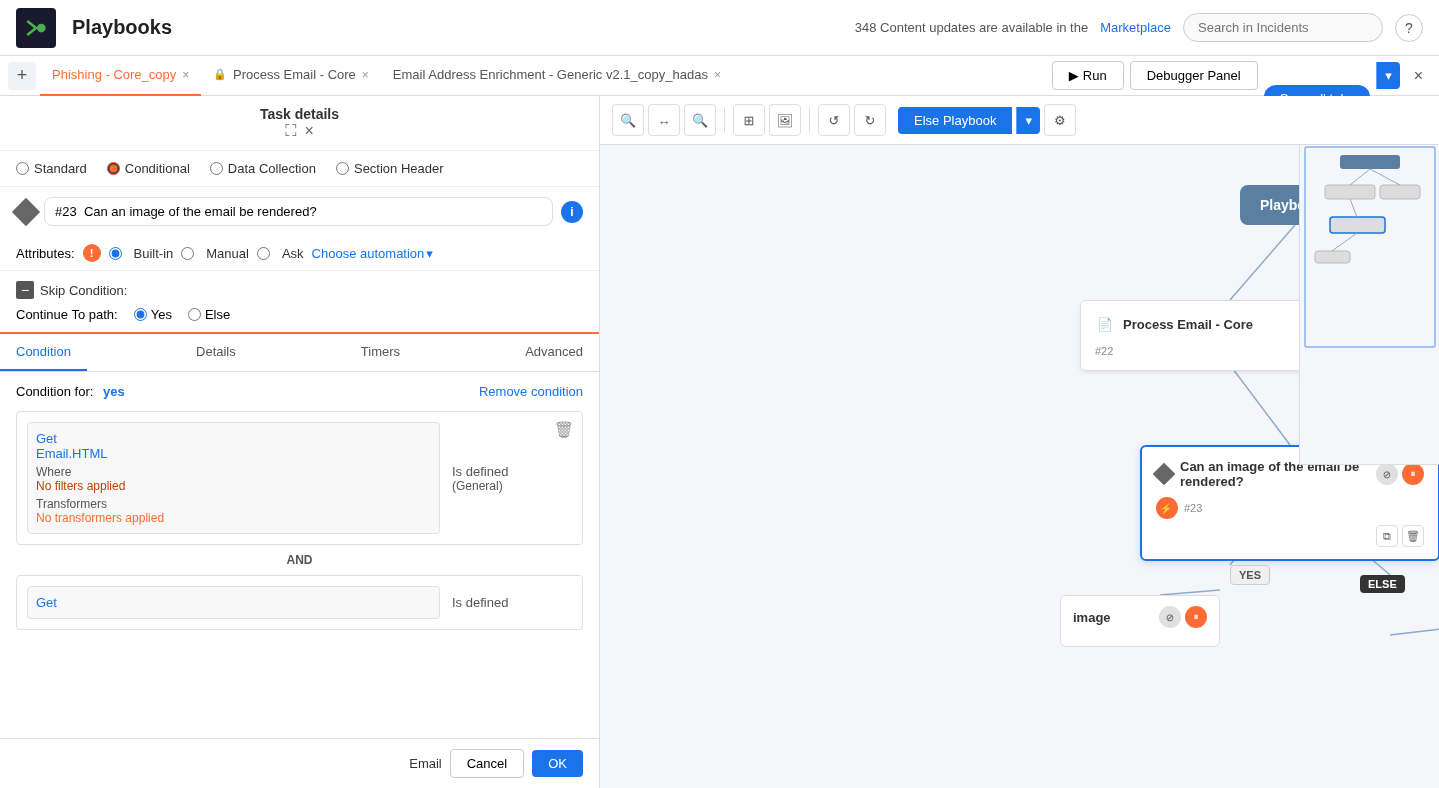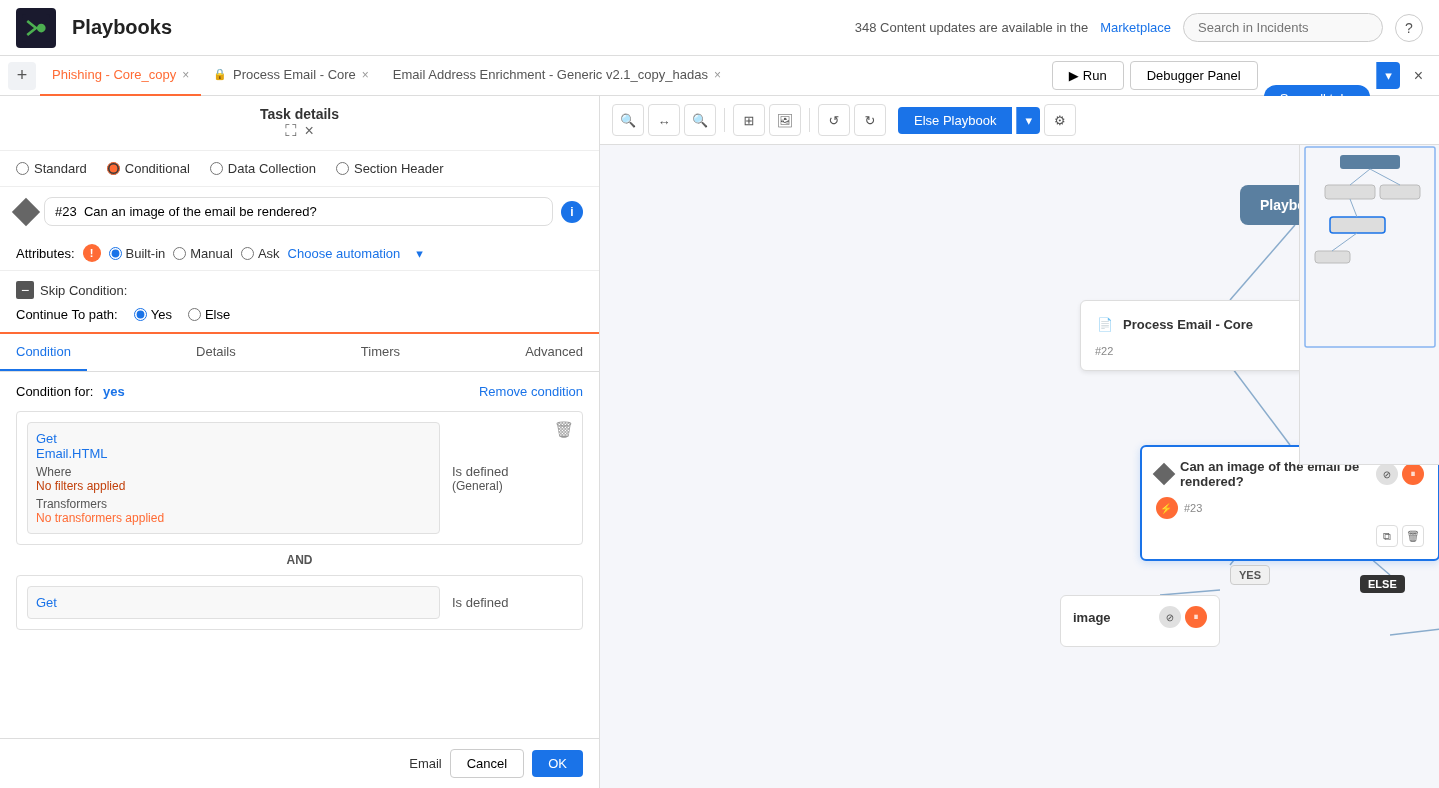--- a/index.html
+++ b/index.html
@@ -47,23 +47,23 @@
 
     
     #task-name-row { display: flex; align-items: center; padding: 10px 16px; gap: 8px; }
     #task-diamond { width: 20px; height: 20px; background: #666; transform: rotate(45deg); flex-shrink: 0; }
     #task-name-input { flex: 1; border: 1px solid #ddd; border-radius: 8px; padding: 6px 10px; font-size: 13px; outline: none; }
     #task-info-btn { width: 22px; height: 22px; border-radius: 50%; background: #1a73e8; color: #fff; border: none; cursor: pointer; font-size: 12px; font-weight: bold; display: flex; align-items: center; justify-content: center; }
 
     
     #attributes-row { padding: 8px 16px; display: flex; align-items: center; gap: 8px; border-bottom: 1px solid #eee; }
     #attributes-badge { background: #ff6b35; color: #fff; border-radius: 50%; width: 18px; height: 18px; display: flex; align-items: center; justify-content: center; font-size: 11px; font-weight: bold; }
-    .attr-radio-label { display: flex; align-items: center; gap: 4px; cursor: pointer; color: #333; }
+    .attr-radio-label { display: flex; align-items: center; gap: 12px; cursor: pointer; color: #333; }
     .attr-radio-label input[type=radio] { accent-color: #1a73e8; }
-    #choose-automation-btn { color: #1a73e8; background: none; border: none; cursor: pointer; font-size: 13px; display: flex; align-items: center; gap: 16px; }
+    #choose-automation-btn { color: #1a73e8; background: none; border: none; cursor: pointer; font-size: 13px; display: flex; align-items: center; gap: 2px; }
 
     
     #skip-condition-section { padding: 10px 16px; border-bottom: 2px solid #ff6b35; }
     #skip-condition-header { display: flex; align-items: center; gap: 6px; color: #333; font-size: 13px; margin-bottom: 8px; }
     #skip-condition-collapse { width: 18px; height: 18px; background: #555; color: #fff; border: none; cursor: pointer; font-size: 14px; border-radius: 2px; display: flex; align-items: center; justify-content: center; }
     #continue-path-row { display: flex; align-items: center; gap: 16px; }
     .path-radio-label { display: flex; align-items: center; gap: 4px; cursor: pointer; }
     .path-radio-label input[type=radio] { accent-color: #1a73e8; }
 
     

